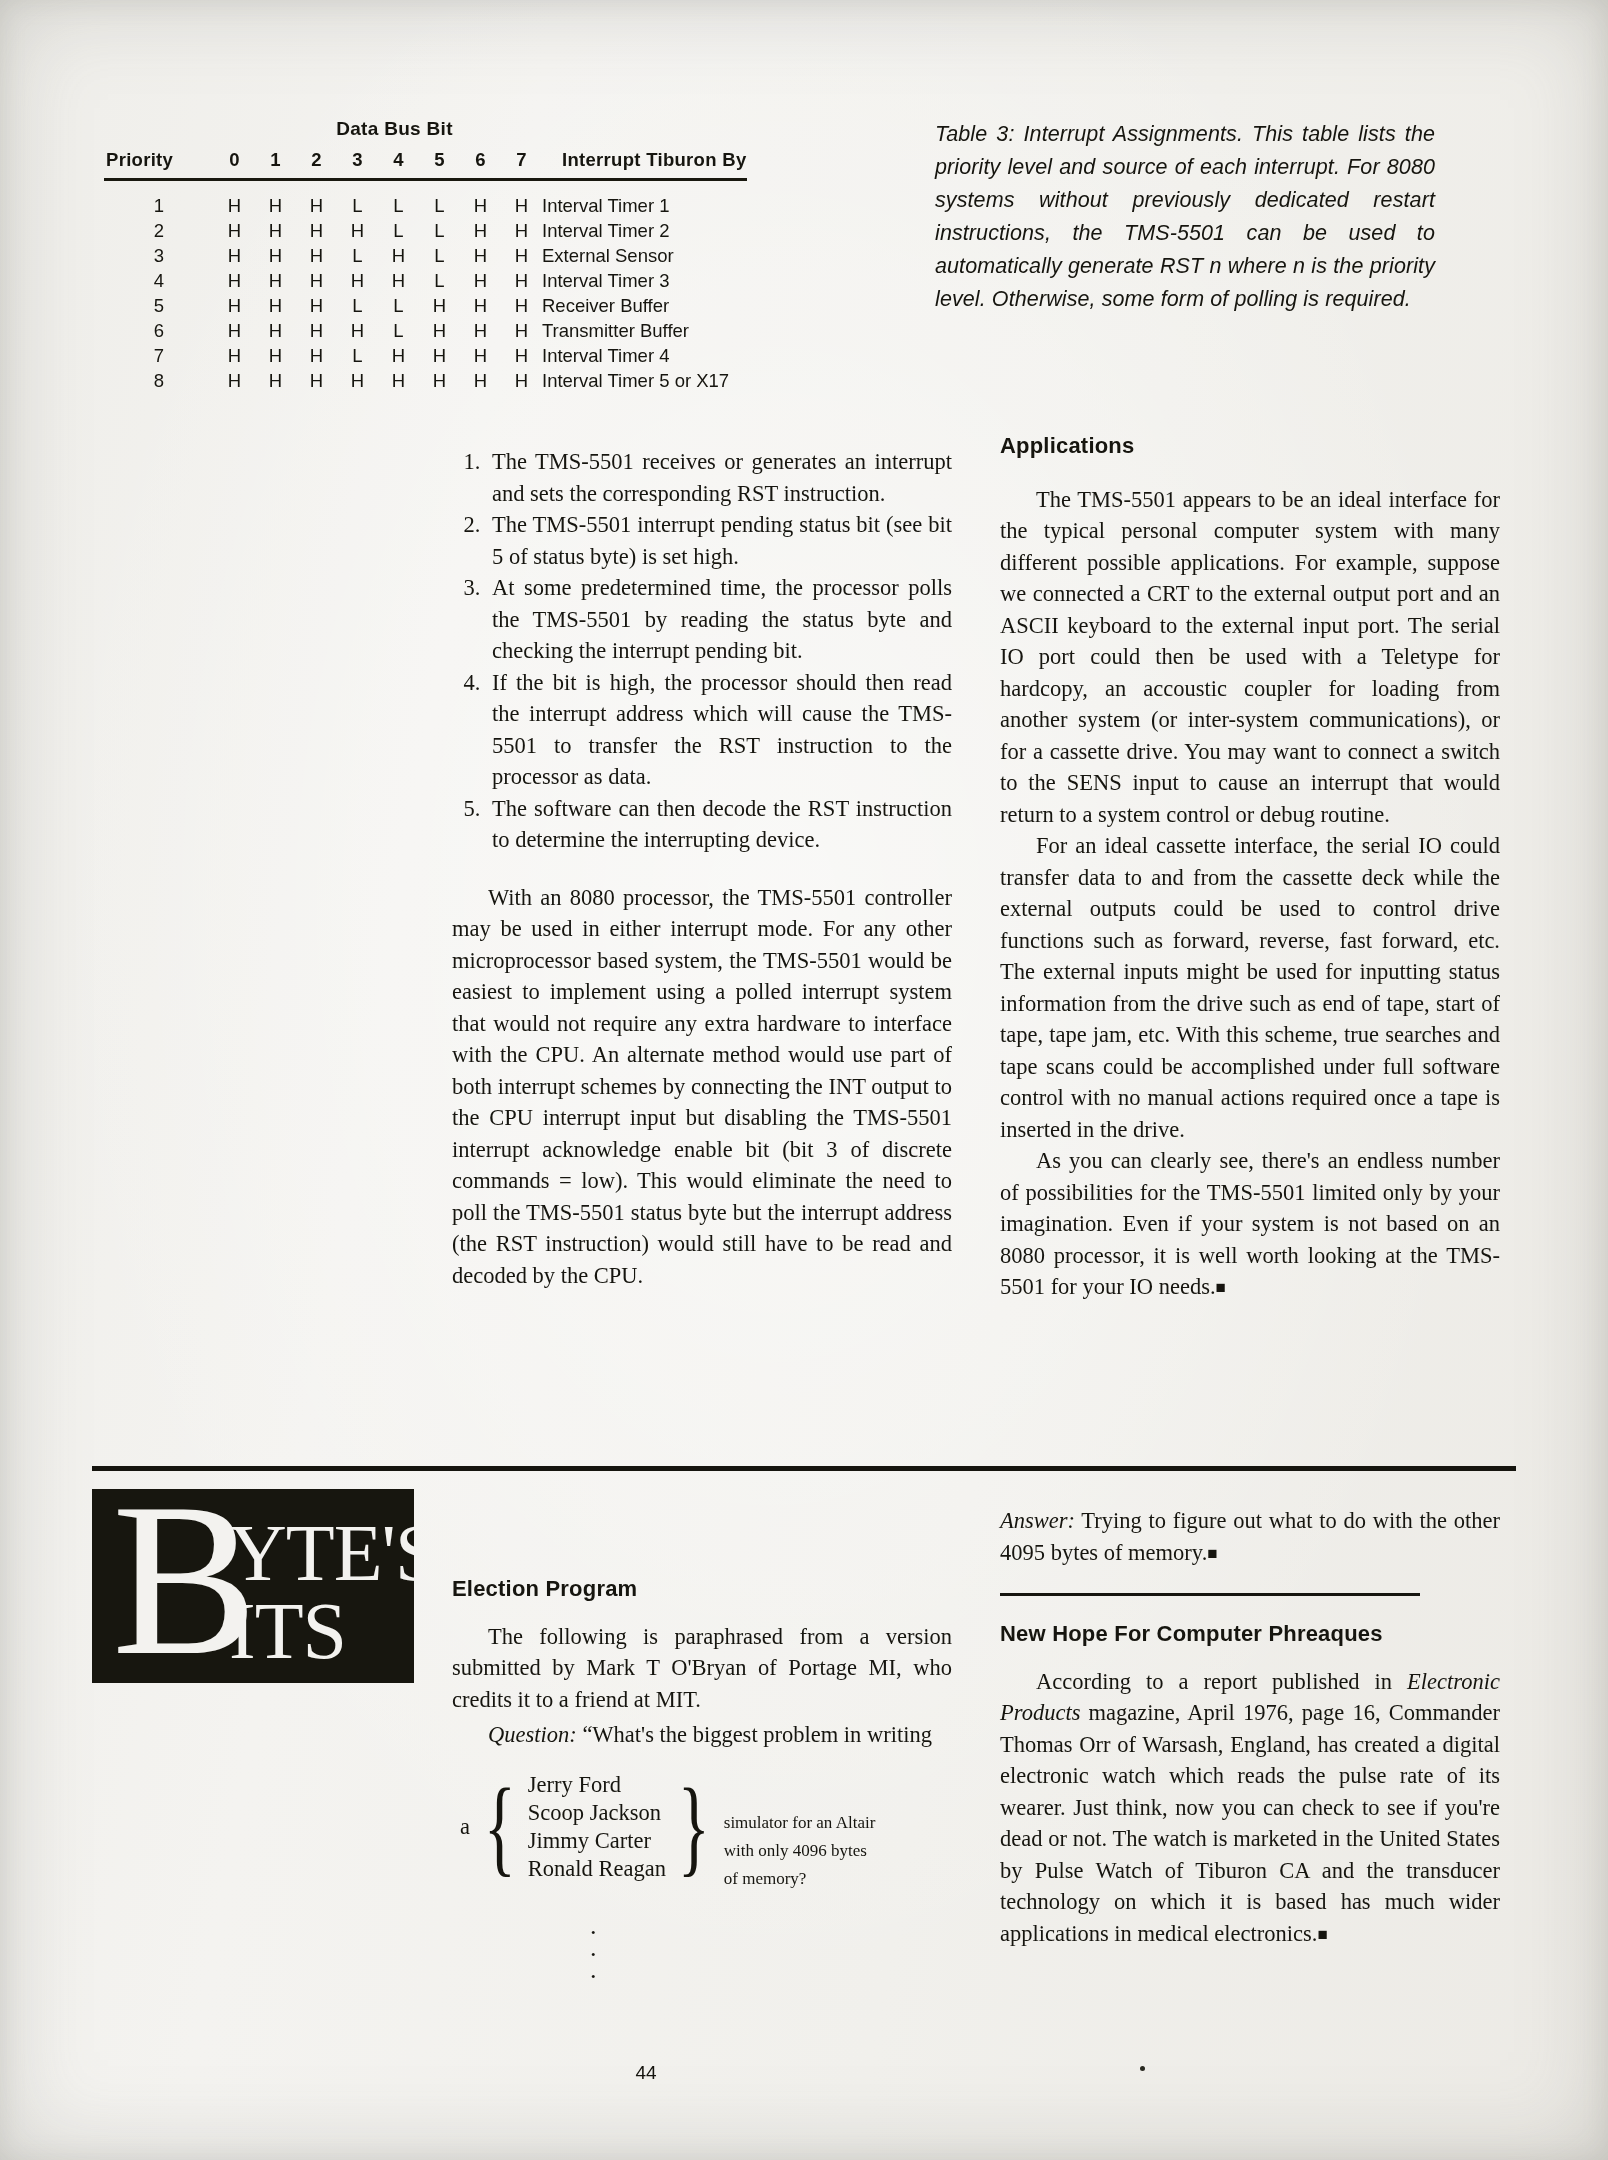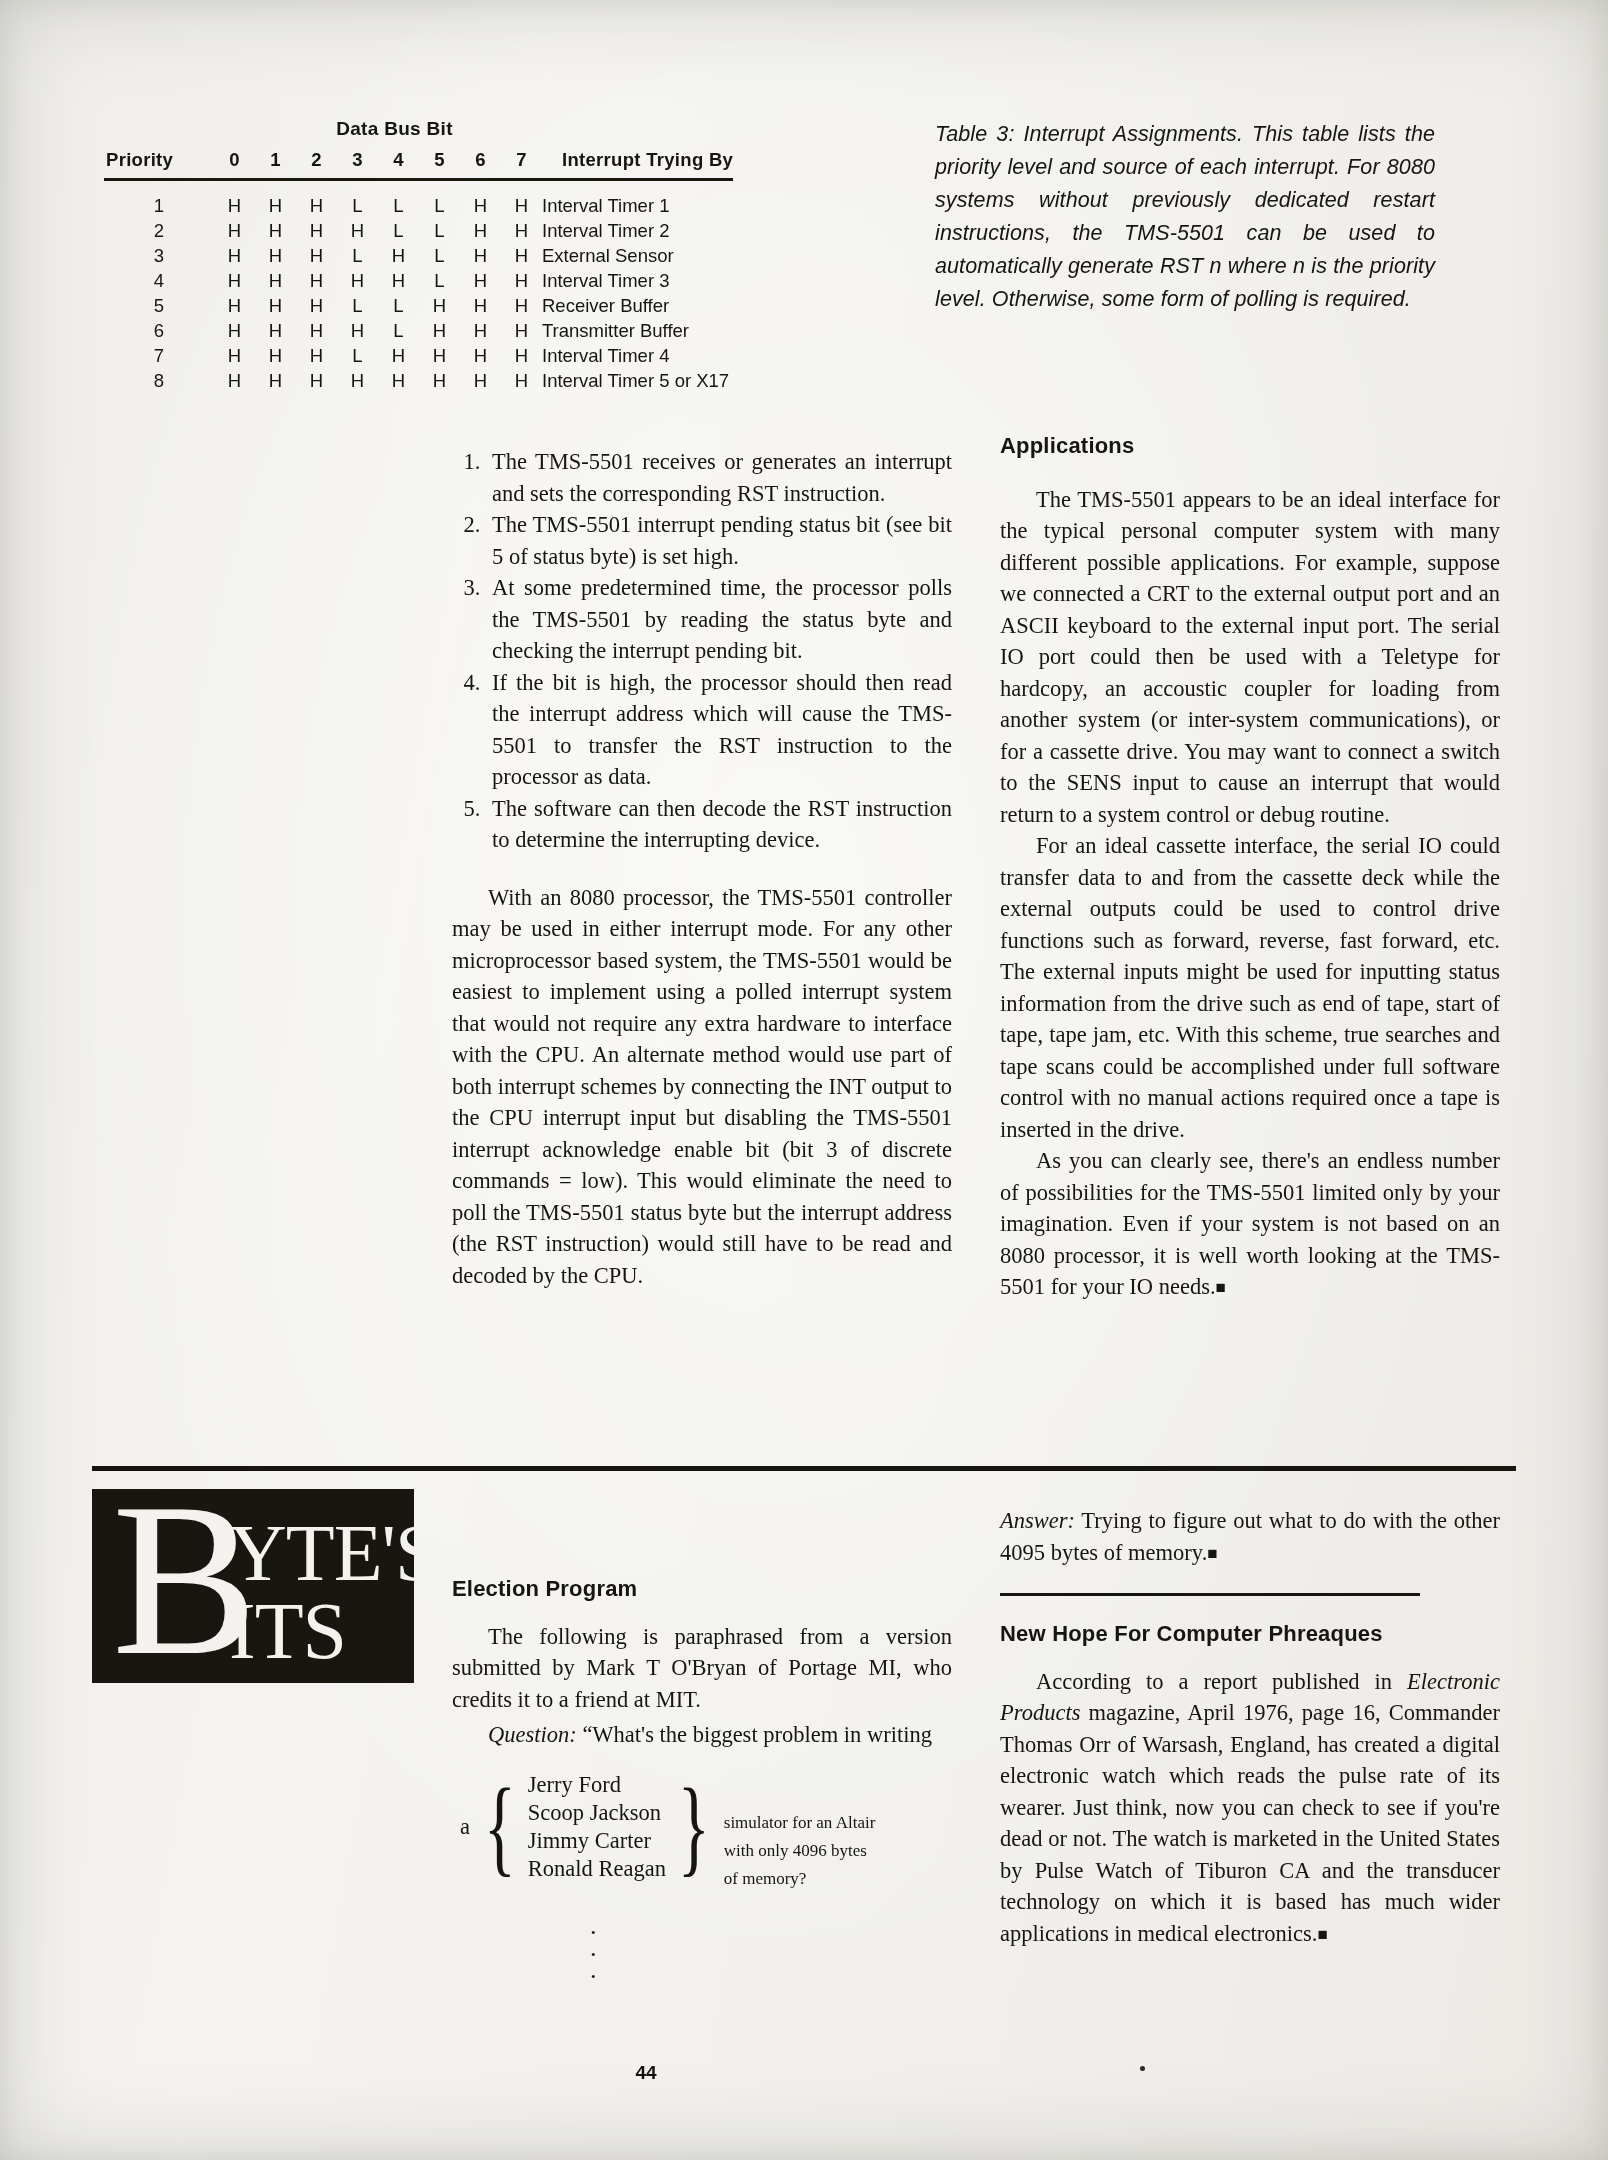--- a/index.html
+++ b/index.html
@@ -225,21 +225,21 @@
 
   .sq { font-size: 17px; vertical-align: 1px; }
 
   .folio {
     position: absolute;
     left: 0;
     top: 2062px;
     width: 1292px;
     text-align: center;
     font-family: "Liberation Sans", sans-serif;
-    font-weight: bold;
+    font-weight: normal;
     font-size: 19px;
   }
   .stray-dot {
     position: absolute;
     left: 1140px;
     top: 2066px;
     width: 5px;
     height: 5px;
     background: #2a2a22;
     border-radius: 50%;
@@ -258,21 +258,21 @@
         <tr>
           <th class="c-prio">Priority</th>
           <th class="c-bit">0</th>
           <th class="c-bit">1</th>
           <th class="c-bit">2</th>
           <th class="c-bit">3</th>
           <th class="c-bit">4</th>
           <th class="c-bit">5</th>
           <th class="c-bit">6</th>
           <th class="c-bit">7</th>
-          <th class="c-cause">Interrupt Trying By</th>
+          <th class="c-cause">Interrupt Tiburon By</th>
         </tr>
       </thead>
       <tbody>
           <tr>
             <td class="prio">1</td>
             <td class="bit">H</td>
             <td class="bit">H</td>
             <td class="bit">H</td>
             <td class="bit">L</td>
             <td class="bit">L</td>

